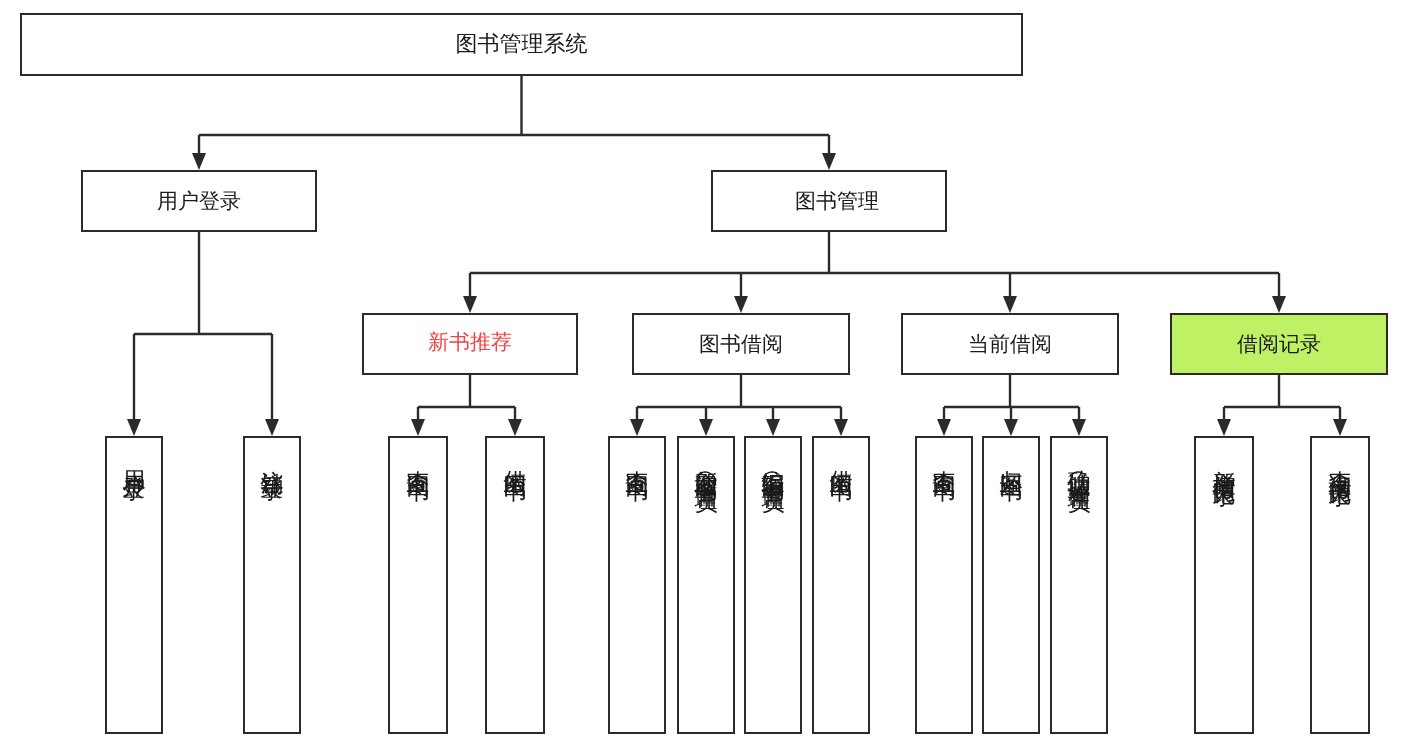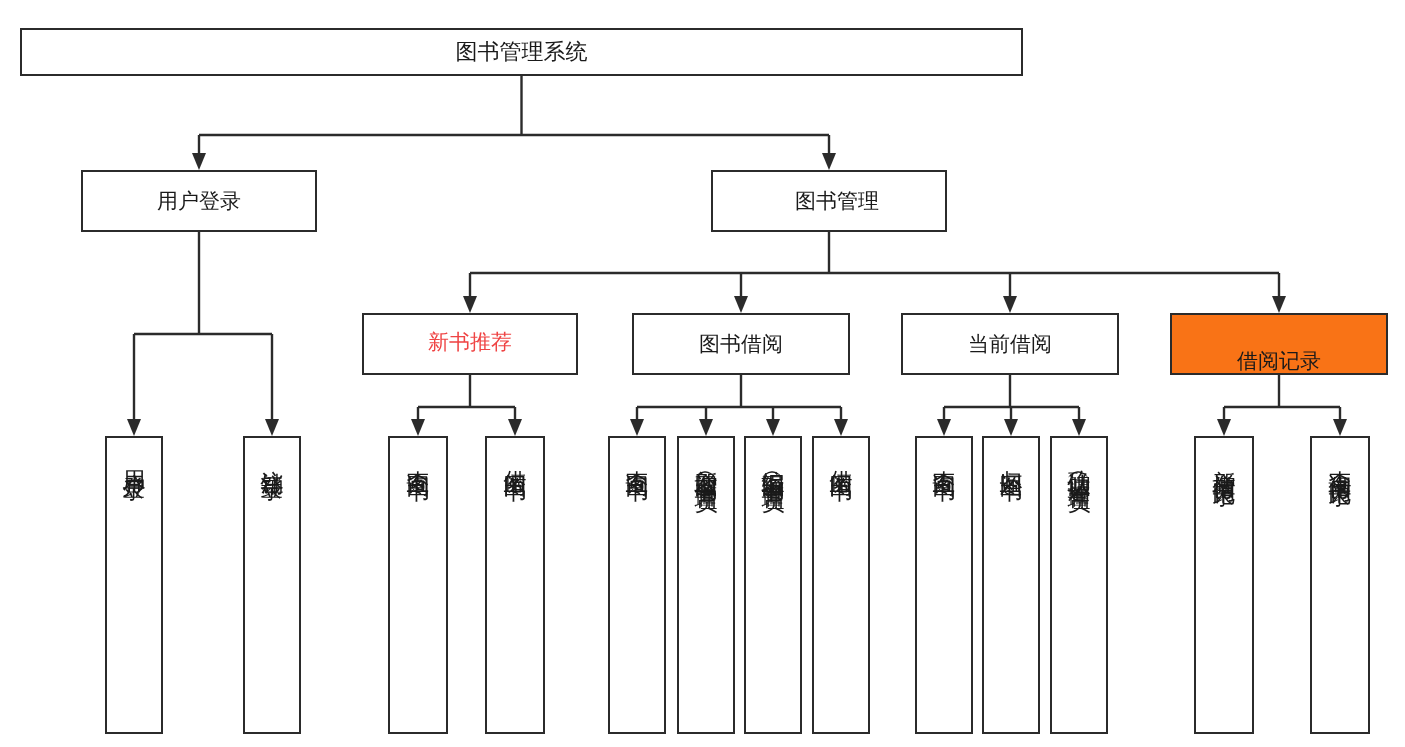--- a/index.html
+++ b/index.html
@@ -74,39 +74,39 @@
       <line x1="1079" y1="407" x2="1079" y2="421" stroke="#2b2b2b" stroke-width="2.4"></line>
       <polygon points="1072,419 1086,419 1079,436" fill="#2b2b2b"></polygon>
       <line x1="1279" y1="375" x2="1279" y2="407" stroke="#2b2b2b" stroke-width="2.4"></line>
       <line x1="1224" y1="407" x2="1340" y2="407" stroke="#2b2b2b" stroke-width="2.4"></line>
       <line x1="1224" y1="407" x2="1224" y2="421" stroke="#2b2b2b" stroke-width="2.4"></line>
       <polygon points="1217,419 1231,419 1224,436" fill="#2b2b2b"></polygon>
       <line x1="1340" y1="407" x2="1340" y2="421" stroke="#2b2b2b" stroke-width="2.4"></line>
       <polygon points="1333,419 1347,419 1340,436" fill="#2b2b2b"></polygon>
     </svg>
   <div id="nodes-layer">
-      <div class="node horiz root" style="left: 20px; top: 28px; width: 1003px; height: 48px; border-color: rgb(43, 43, 43); background: rgb(255, 255, 255);">
+      <div class="node horiz root" style="left: 20px; top: 13px; width: 1003px; height: 63px; border-color: rgb(43, 43, 43); background: rgb(255, 255, 255);">
         <span class="label" style="color: rgb(26, 26, 26);">图书管理系统</span>
       </div>
       <div class="node horiz" style="left: 81px; top: 170px; width: 236px; height: 62px; border-color: rgb(43, 43, 43); background: rgb(255, 255, 255);">
         <span class="label" style="color: rgb(26, 26, 26);">用户登录</span>
       </div>
       <div class="node horiz" style="left: 711px; top: 170px; width: 236px; height: 62px; border-color: rgb(43, 43, 43); background: rgb(255, 255, 255); padding-left: 16px;">
         <span class="label" style="color: rgb(26, 26, 26);">图书管理</span>
       </div>
       <div class="node horiz" style="left: 362px; top: 313px; width: 216px; height: 62px; border-color: rgb(43, 43, 43); background: rgb(255, 255, 255);">
         <span class="label" style="color: #ef4444; font-family: Liberation Mono, monospace;">新书推荐</span>
       </div>
       <div class="node horiz" style="left: 632px; top: 313px; width: 218px; height: 62px; border-color: rgb(43, 43, 43); background: rgb(255, 255, 255);">
         <span class="label" style="color: rgb(26, 26, 26);">图书借阅</span>
       </div>
       <div class="node horiz" style="left: 901px; top: 313px; width: 218px; height: 62px; border-color: rgb(43, 43, 43); background: rgb(255, 255, 255);">
         <span class="label" style="color: rgb(26, 26, 26);">当前借阅</span>
       </div>
-      <div class="node horiz" style="left: 1170px; top: 313px; width: 218px; height: 62px; border-color: rgb(43, 43, 43); background: #f97316; align-items: flex-end;">
+      <div class="node horiz" style="left: 1170px; top: 313px; width: 218px; height: 62px; border-color: rgb(43, 43, 43); background: #bef264;">
         <span class="label" style="color: rgb(26, 26, 26);">借阅记录</span>
       </div>
       <div class="node leaf" style="left: 105px; top: 436px; width: 58px; height: 298px; border-color: rgb(43, 43, 43); background: rgb(255, 255, 255);">
         <span class="label" style="color: rgb(26, 26, 26);">用户登录</span>
       </div>
       <div class="node leaf" style="left: 243px; top: 436px; width: 58px; height: 298px; border-color: rgb(43, 43, 43); background: rgb(255, 255, 255);">
         <span class="label" style="color: rgb(26, 26, 26);">注销登录</span>
       </div>
       <div class="node leaf" style="left: 388px; top: 436px; width: 60px; height: 298px; border-color: rgb(43, 43, 43); background: rgb(255, 255, 255);">
         <span class="label" style="color: rgb(26, 26, 26);">查询图书</span>

